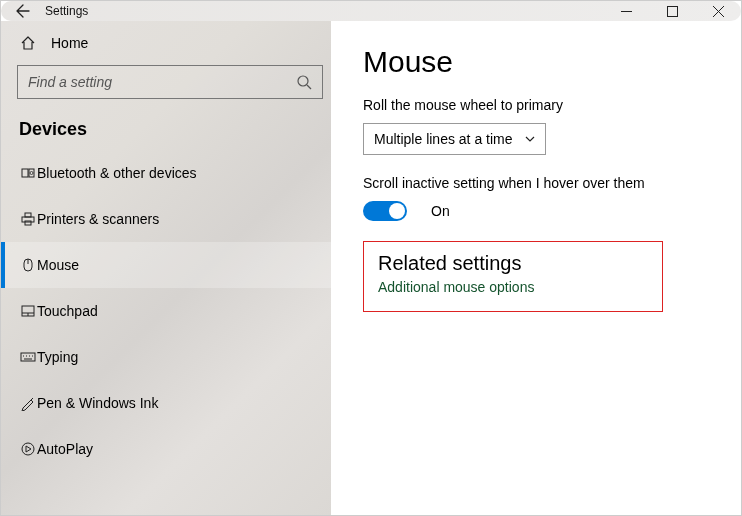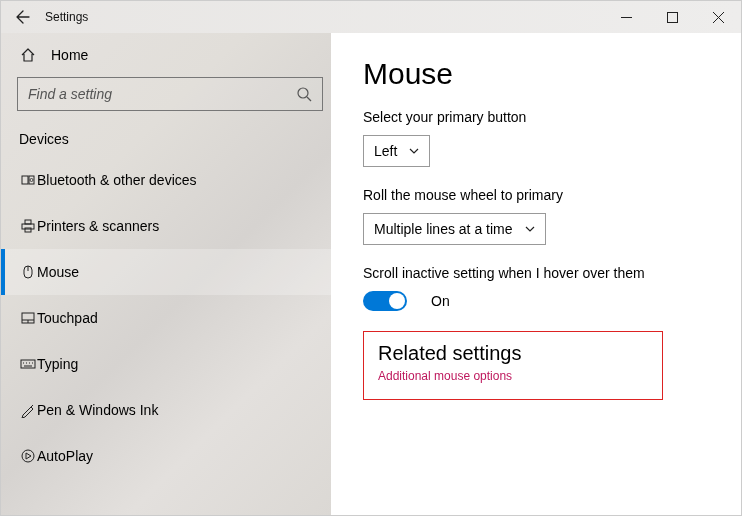--- a/index.html
+++ b/index.html
@@ -14,22 +14,23 @@
     border: 1px solid #ccc;
   }
   .window {
     display: flex;
     flex-direction: column;
     height: 100%;
   }
   .titlebar {
     display: flex;
     align-items: center;
-    height: 32px;
+    height: 20px;
     background: linear-gradient(to right, #e8e6e4, #eeedec);
+    border-radius: 12px;
   }
   .titlebar .back {
     width: 44px;
     display: flex;
     align-items: center;
     justify-content: center;
     height: 100%;
     cursor: default;
   }
   .titlebar .title {
@@ -84,22 +85,22 @@
     flex: 1;
     border: none;
     background: transparent;
     outline: none;
     font-size: 14px;
     color: #555;
     font-style: italic;
   }
   .searchbox input::placeholder { color: #555; font-style: italic; }
   .cat-title {
-    font-weight: 400;
-    font-size: 14px;
+    font-weight: 700;
+    font-size: 18px;
     padding: 8px 8px 10px 18px;
   }
   .navlist { flex:1; overflow:hidden; }
   .navitem {
     display: flex;
     align-items: center;
     height: 46px;
     padding-left: 18px;
     cursor: default;
     position: relative;
@@ -185,22 +186,22 @@
     padding: 10px 14px 16px 14px;
     margin-top: 6px;
     width: 300px;
   }
   .related h2 {
     font-weight: 400;
     font-size: 20px;
     margin-bottom: 4px;
   }
   .link {
-    color: #be185d;
-    font-size: 12px;
+    color: #14532d;
+    font-size: 14px;
     cursor: default;
   }
   svg { display:block; }
 </style>
 </head>
 <body>
 
 <div class="window">
   <div class="titlebar">
     <div class="back">
@@ -315,29 +316,20 @@
               </svg>
           </span>
           <span>AutoPlay</span>
         </div>
       </div>
     </div>
 
     <div class="content">
       <h1>Mouse</h1>
 
-      <div class="field">
-        <div class="label">Select your primary button</div>
-        <div class="dropdown">
-          <span>Left</span>
-          <svg class="chev" width="10" height="6" viewBox="0 0 10 6">
-              <path d="M1 1 L5 5 L9 1" stroke="#222" stroke-width="1.2" fill="none"></path>
-            </svg>
-        </div>
-      </div>
 
       <div class="field">
         <div class="label">Roll the mouse wheel to primary</div>
         <div class="dropdown">
           <span>Multiple lines at a time</span>
           <svg class="chev" width="10" height="6" viewBox="0 0 10 6">
               <path d="M1 1 L5 5 L9 1" stroke="#222" stroke-width="1.2" fill="none"></path>
             </svg>
         </div>
       </div>

